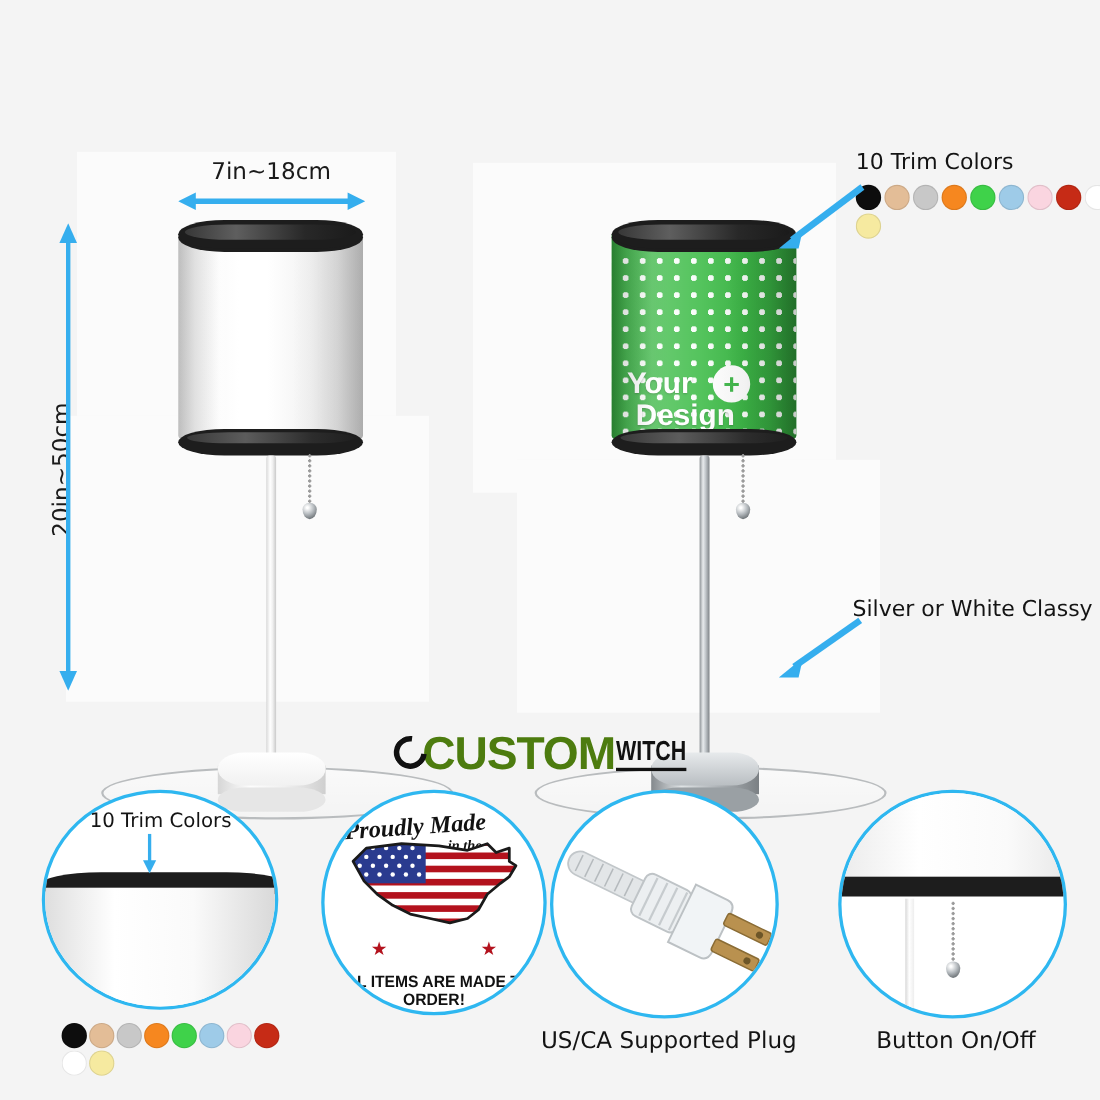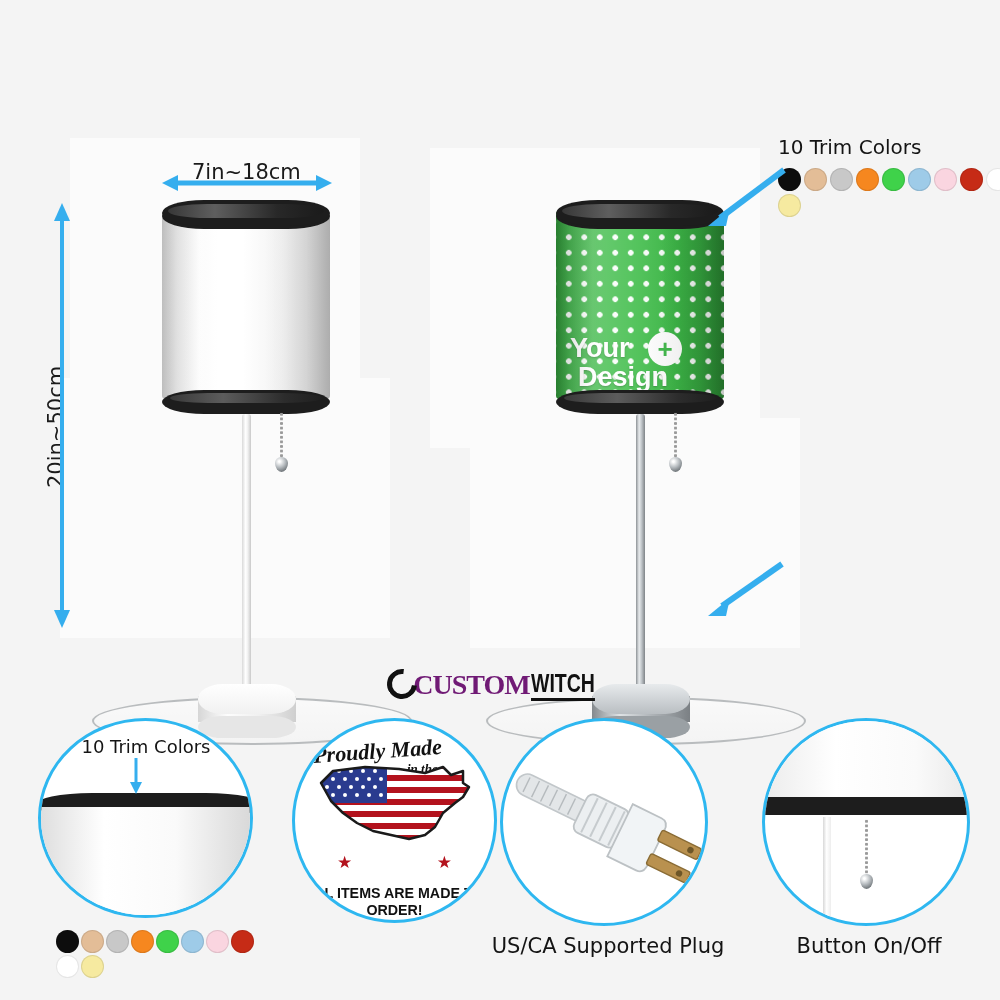--- a/index.html
+++ b/index.html
@@ -160,22 +160,22 @@
     position: absolute; left: 0; top: 660px; width: 1000px; height: 50px;
     display: flex; align-items: center; justify-content: center;
   }
   .brand-inner { display: flex; align-items: flex-end; }
   .brand-c {
     width: 30px; height: 30px; border-radius: 50%;
     border: 5px solid #111; border-right-color: transparent;
     transform: rotate(-38deg); margin-right: -4px; margin-bottom: 2px;
   }
   .brand-main {
-    font-size: 28px; font-weight: 700; letter-spacing: -1px; color: #701a75;
-    font-family: Liberation Serif, serif; line-height: 32px;
+    font-size: 42px; font-weight: 700; letter-spacing: -1px; color: #4d7c0f;
+    font-family: Liberation Sans, sans-serif; line-height: 32px;
   }
   .brand-sub {
     font-size: 25px; font-weight: 700; color: #111; line-height: 26px;
     font-family: "Liberation Sans Narrow", "Liberation Sans", sans-serif;
     transform: scaleX(.78); transform-origin: left bottom;
     border-bottom: 3px solid #111; padding-bottom: 2px; margin-left: 1px;
     white-space: nowrap;
   }
 
   
@@ -218,21 +218,21 @@
 <div class="page">
 
 
   <div class="stage">
 
     <div class="panel-wash" style="left:70px;top:20px;width:290px;height:290px;"></div>
     <div class="panel-wash" style="left:60px;top:260px;width:330px;height:260px;"></div>
     <div class="panel-wash" style="left:430px;top:30px;width:330px;height:300px;"></div>
     <div class="panel-wash" style="left:470px;top:300px;width:330px;height:230px;"></div>
 
-    <div class="dim-label" style="left:192px;top:26px;margin-top:16px;">7in~18cm</div>
+    <div class="dim-label" style="left:192px;top:26px;">7in~18cm</div>
     <div class="arrow-h" style="left:162px;top:56px;width:170px;">
       <svg width="170" height="18" viewBox="0 0 170 18">
         <line x1="10" y1="9" x2="160" y2="9" stroke="#35aeee" stroke-width="5"></line>
         <polygon points="0,9 16,1 16,17" fill="#35aeee"></polygon>
         <polygon points="170,9 154,1 154,17" fill="#35aeee"></polygon>
       </svg>
     </div>
 
     <div class="dim-label dim-label-v" style="left:44px;top:370px;">20in~50cm</div>
     <div class="arrow-v" style="left:53px;top:85px;height:425px;">
@@ -312,20 +312,21 @@
         <div class="swatch" style="background: rgb(255, 255, 255);"></div>
         <div class="swatch" style="background: rgb(246, 234, 160);"></div>
       </div>
     <div style="position:absolute;left:700px;top:46px;">
       <svg width="90" height="66" viewBox="0 0 90 66">
         <line x1="84" y1="6" x2="20" y2="54" stroke="#35aeee" stroke-width="6"></line>
         <polygon points="8,62 30,44 26,62" fill="#35aeee"></polygon>
       </svg>
     </div>
 
+    <div class="callout" style="left:775px;top:423px;">Silver or White Classy</div>
     <div style="position:absolute;left:700px;top:440px;">
       <svg width="90" height="62" viewBox="0 0 90 62">
         <line x1="82" y1="6" x2="22" y2="48" stroke="#35aeee" stroke-width="6"></line>
         <polygon points="8,58 30,40 26,58" fill="#35aeee"></polygon>
       </svg>
     </div>
   </div>
 
   <div class="brand">
     <div class="brand-inner">

